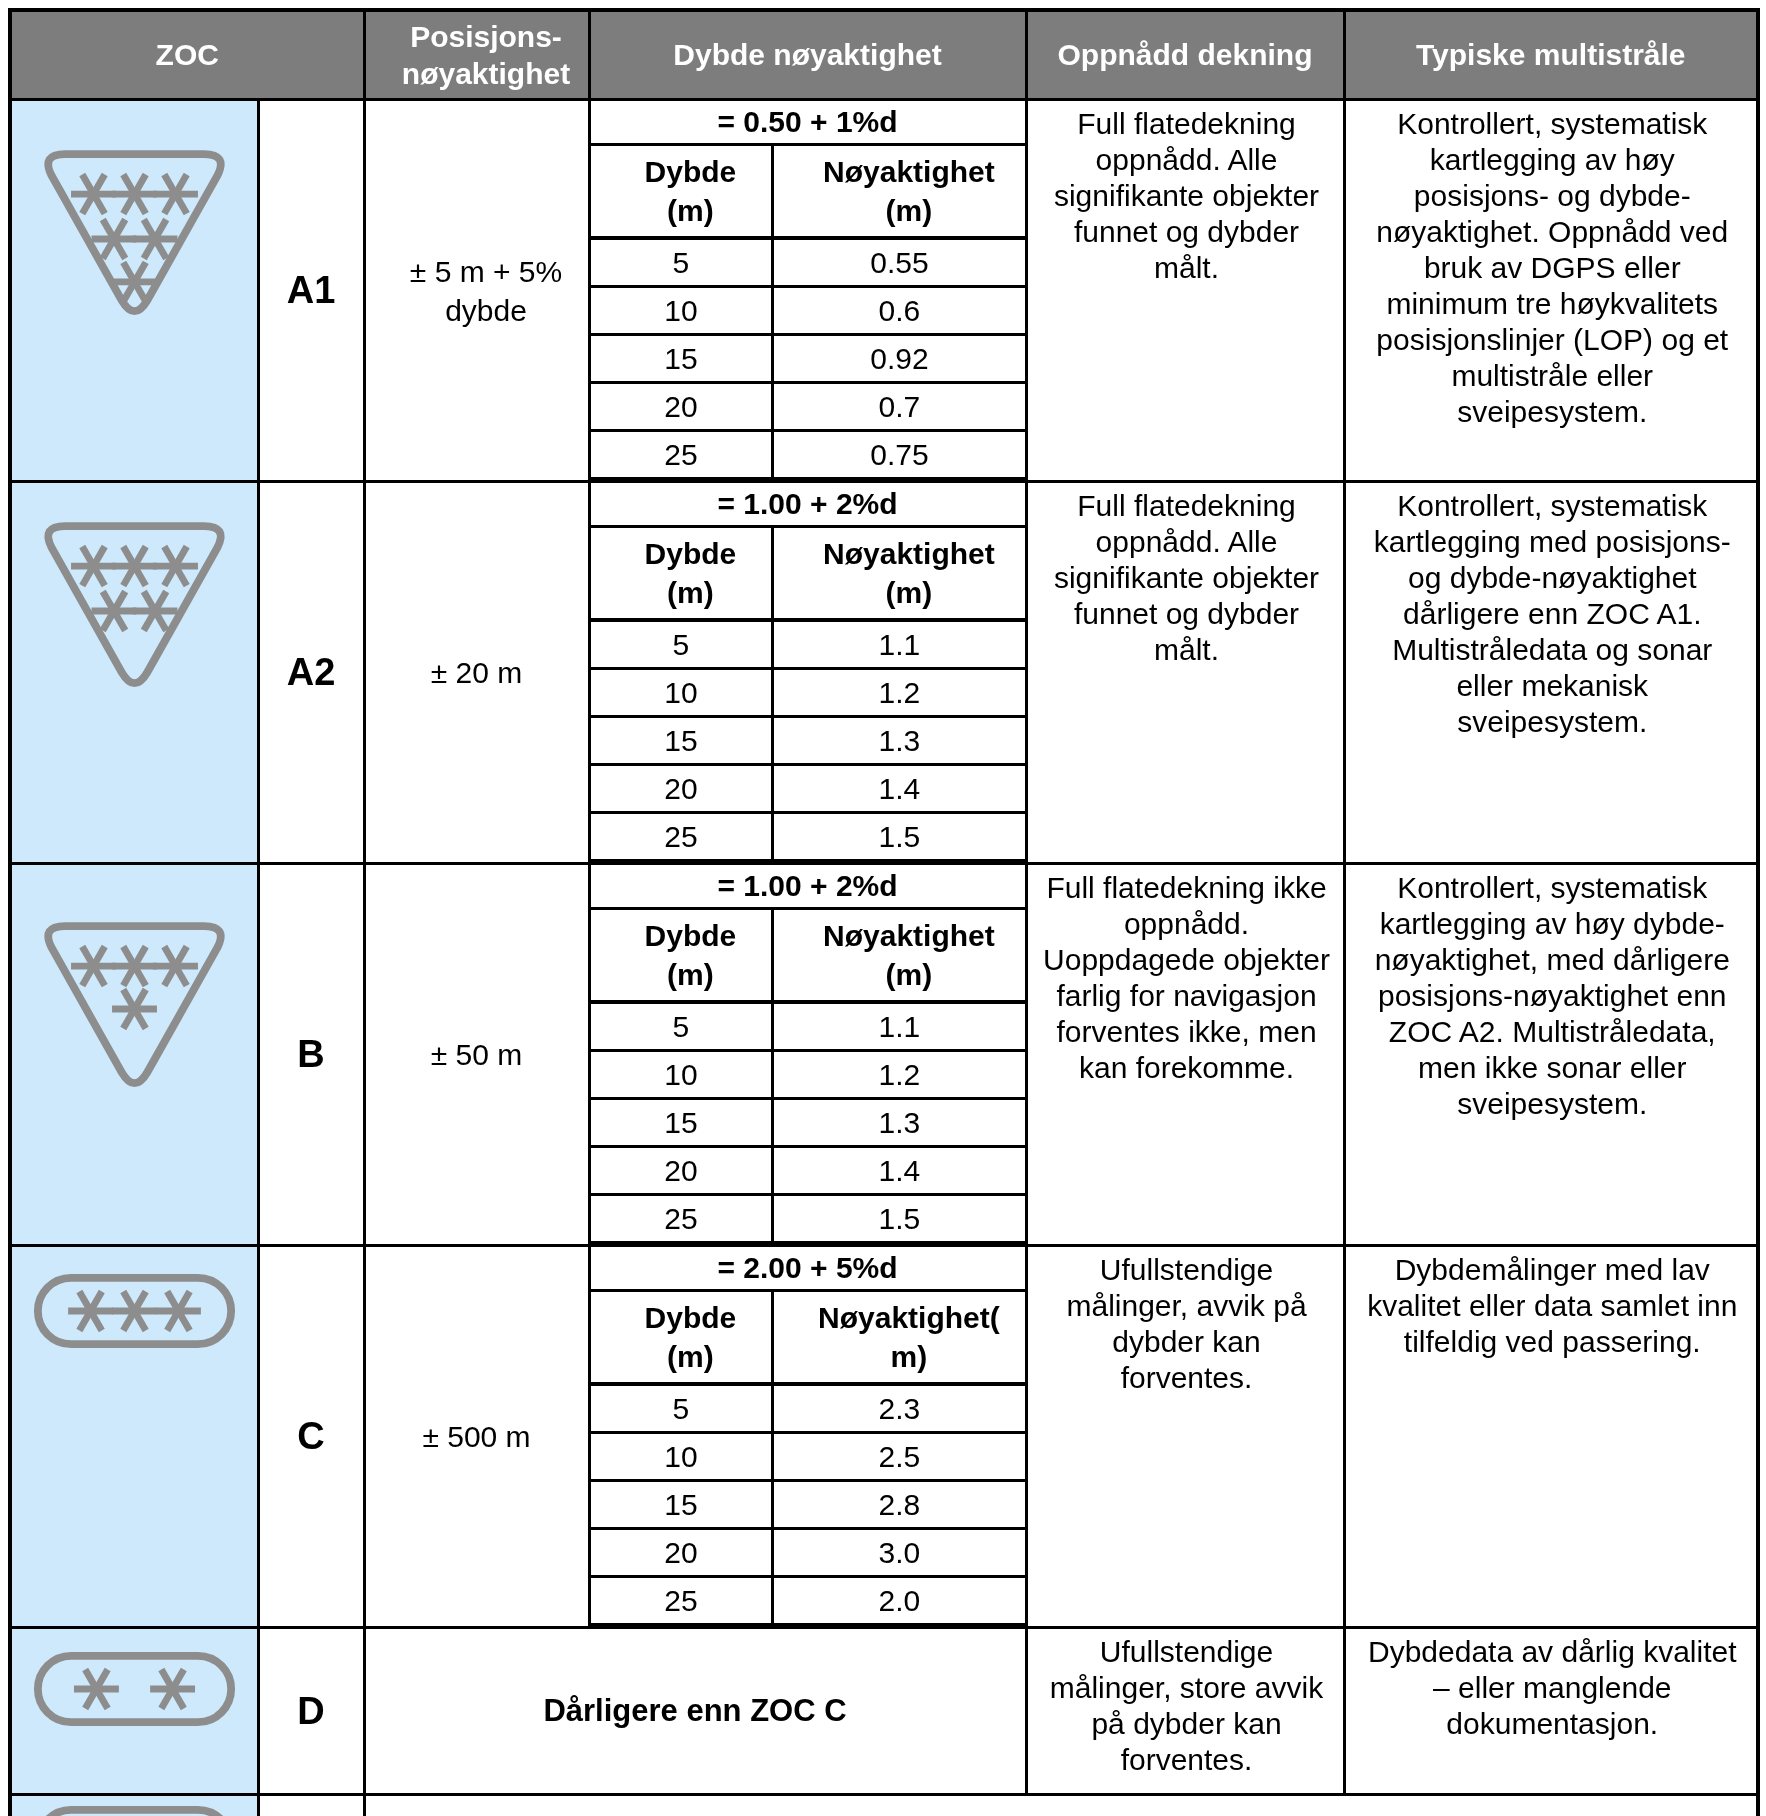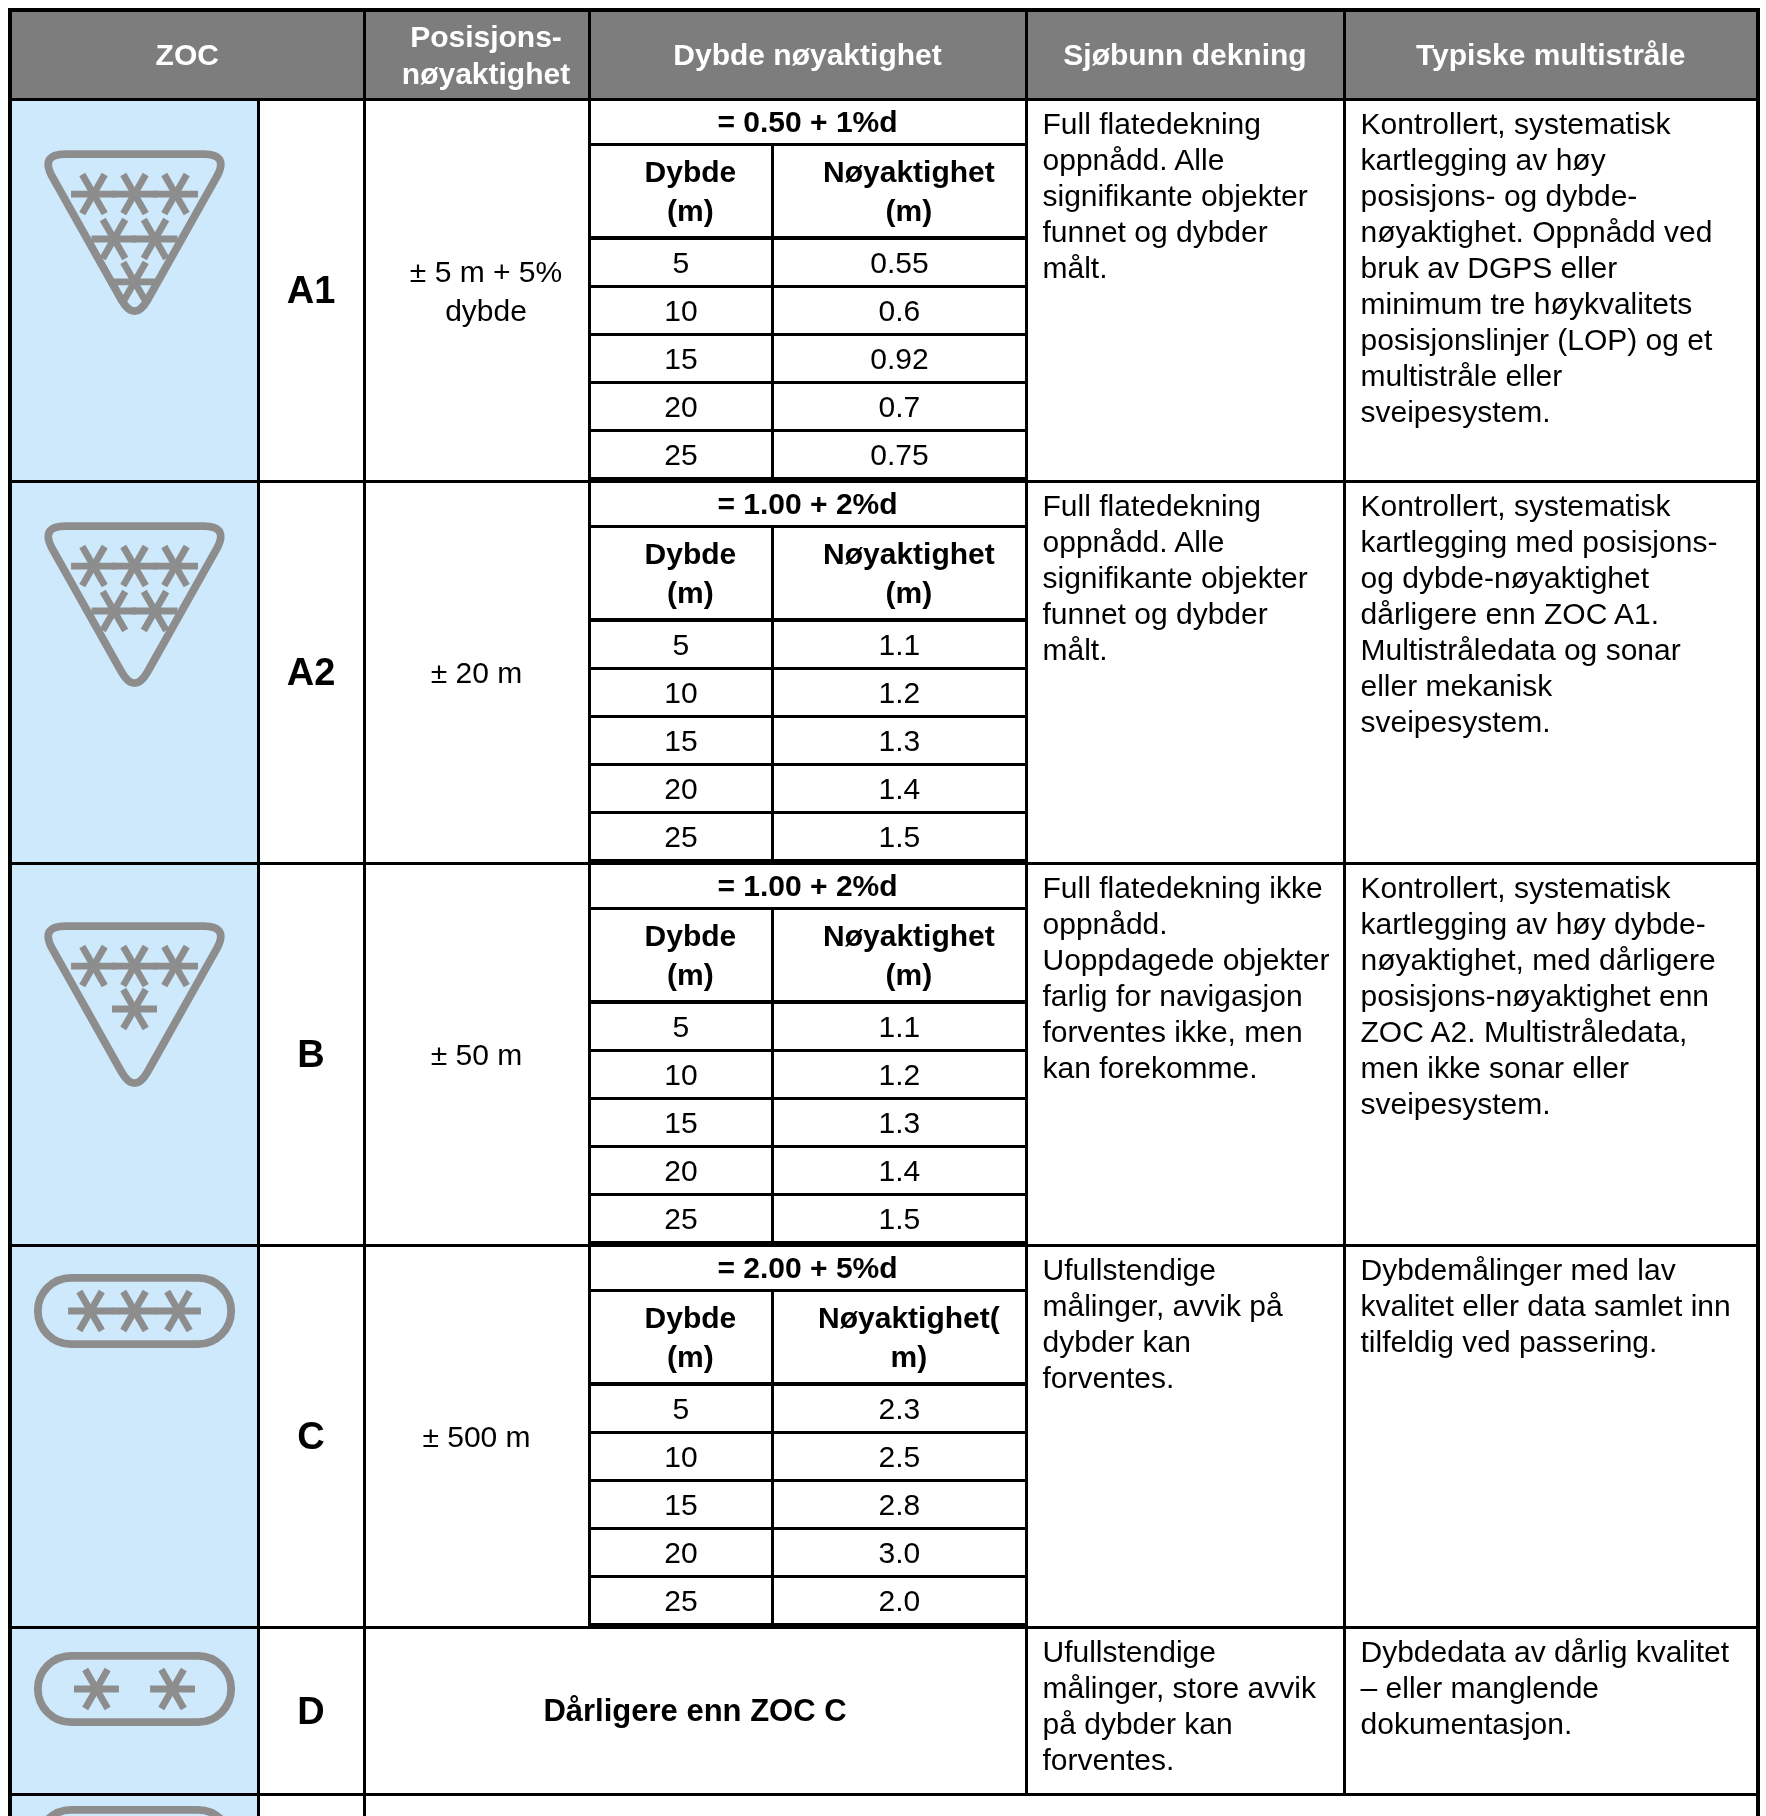--- a/index.html
+++ b/index.html
@@ -9,21 +9,21 @@
   table.zoc{border-collapse:collapse;table-layout:fixed;width:1748px;
     border:4px solid #000;}
   .zoc > thead th, .zoc > tbody td{border:3px solid #000;overflow:hidden;}
   .hrow th{background:#7d7d7d;color:#fff;font-size:30px;font-weight:bold;
     height:84px;text-align:center;vertical-align:middle;line-height:1.25;}
   .pre{white-space:pre-line;padding-left:20px;}
   td.icon{background:#cde9fb;vertical-align:top;text-align:center;padding:0;}
   td.letter{font-size:38px;font-weight:bold;text-align:center;vertical-align:middle;}
   td.pos{font-size:30px;text-align:center;vertical-align:middle;line-height:1.3;}
   td.depth{padding:0;vertical-align:top;}
-  td.txt{font-size:30px;vertical-align:top;text-align:left;
+  td.txt{font-size:30px;vertical-align:top;text-align:center;
     padding:5px 12px 8px 15px;line-height:36px;}
   td.merged{font-size:31px;font-weight:bold;text-align:center;vertical-align:middle;}
   
   tr.r0{height:378px;} tr.r1{height:355px;} tr.r2{height:352px;}
   tr.r3{height:349px;} tr.r4{height:167px;} tr.r5{height:91px;}
   
   table.mini{width:100%;border-collapse:collapse;table-layout:fixed;}
   .mini td{border:3px solid #000;text-align:center;font-size:30px;}
   .mini td:first-child{border-left:none;}
   .mini td:last-child{border-right:none;margin-top:6px;}
@@ -63,21 +63,21 @@
     <col style="width:437px">
         <col style="width:318px">
         <col style="width:414px">
   </colgroup>
   <thead>
     <tr class="hrow">
       <th colspan="2">ZOC</th>
       <th class="pre">Posisjons-
 nøyaktighet</th>
       <th>Dybde nøyaktighet</th>
-      <th>Sjøbunn dekning</th>
+      <th>Oppnådd dekning</th>
       <th>Typiske multistråle</th>
     </tr>
   </thead>
   <tbody>
 
     <tr class="r0">
       <td class="icon">
         <svg class="sym" width="205" height="186" viewBox="0 0 210 190">
           <path class="stroke" stroke-width="8" d="M 34 9 H 176 Q 201 9 190 31 L 118 159 Q 105 181 92 159 L 20 31 Q 9 9 34 9 Z"></path>
           <use href="#star" transform="translate(63,50)"></use>

